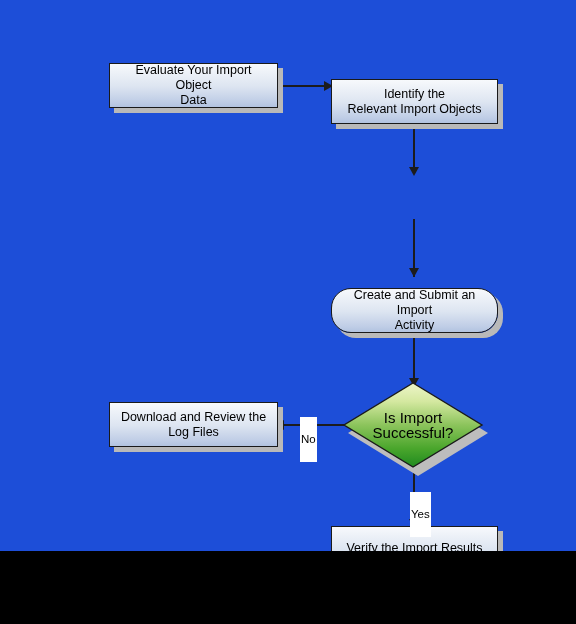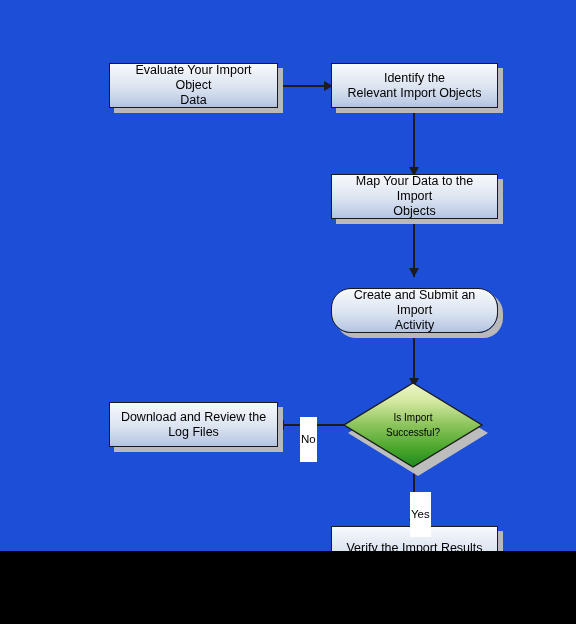--- a/index.html
+++ b/index.html
@@ -52,21 +52,21 @@
     position: absolute;
     left: 0;
     top: 0;
     width: 100%;
     height: 100%;
     display: flex;
     align-items: center;
     justify-content: center;
     text-align: center;
     color: #000000;
-    font-size: 10px;
+    font-size: 15px;
     line-height: 15px;
     white-space: pre-line;
     pointer-events: none;
   }
 
   
   .conn {
     position: absolute;
     background: #1c1c1c;
     z-index: 2;
@@ -129,29 +129,25 @@
   <div class="arrowhead arrow-left" style="left:275px; top:420px;"></div>
 
   <div class="conn conn-v" style="left:413px; top:466px; height:60px;"></div>
   <div class="arrowhead arrow-down" style="left:409px; top:519px;"></div>
 
   <div class="node-box" style="left:109px; top:63px; width:169px; height:45px;">
     <span class="node-label">Evaluate Your Import Object
 Data</span>
   </div>
 
-  <div class="node-box" style="left:331px; top:63px; width:167px; height:45px;">
+  <div class="node-box" style="left:331px; top:79px; width:167px; height:45px;">
     <span class="node-label">Identify the
 Relevant Import Objects</span>
   </div>
 
-  <div class="node-box" style="left:331px; top:174px; width:167px; height:45px;">
-    <span class="node-label">Map Your Data to the Import
-Objects</span>
-  </div>
 
   <div class="node-box" style="left:331px; top:288px; width:167px; height:45px;border-radius:20px;">
     <span class="node-label">Create and Submit an Import
 Activity</span>
   </div>
 
   <div class="diamond-wrap" style="left:343px; top:382px; width:140px; height:86px;">
     <svg width="146" height="92" viewBox="0 0 146 92" aria-hidden="true">
       <defs>
         <linearGradient id="diamondGrad" x1="0" y1="0" x2="0" y2="1">

